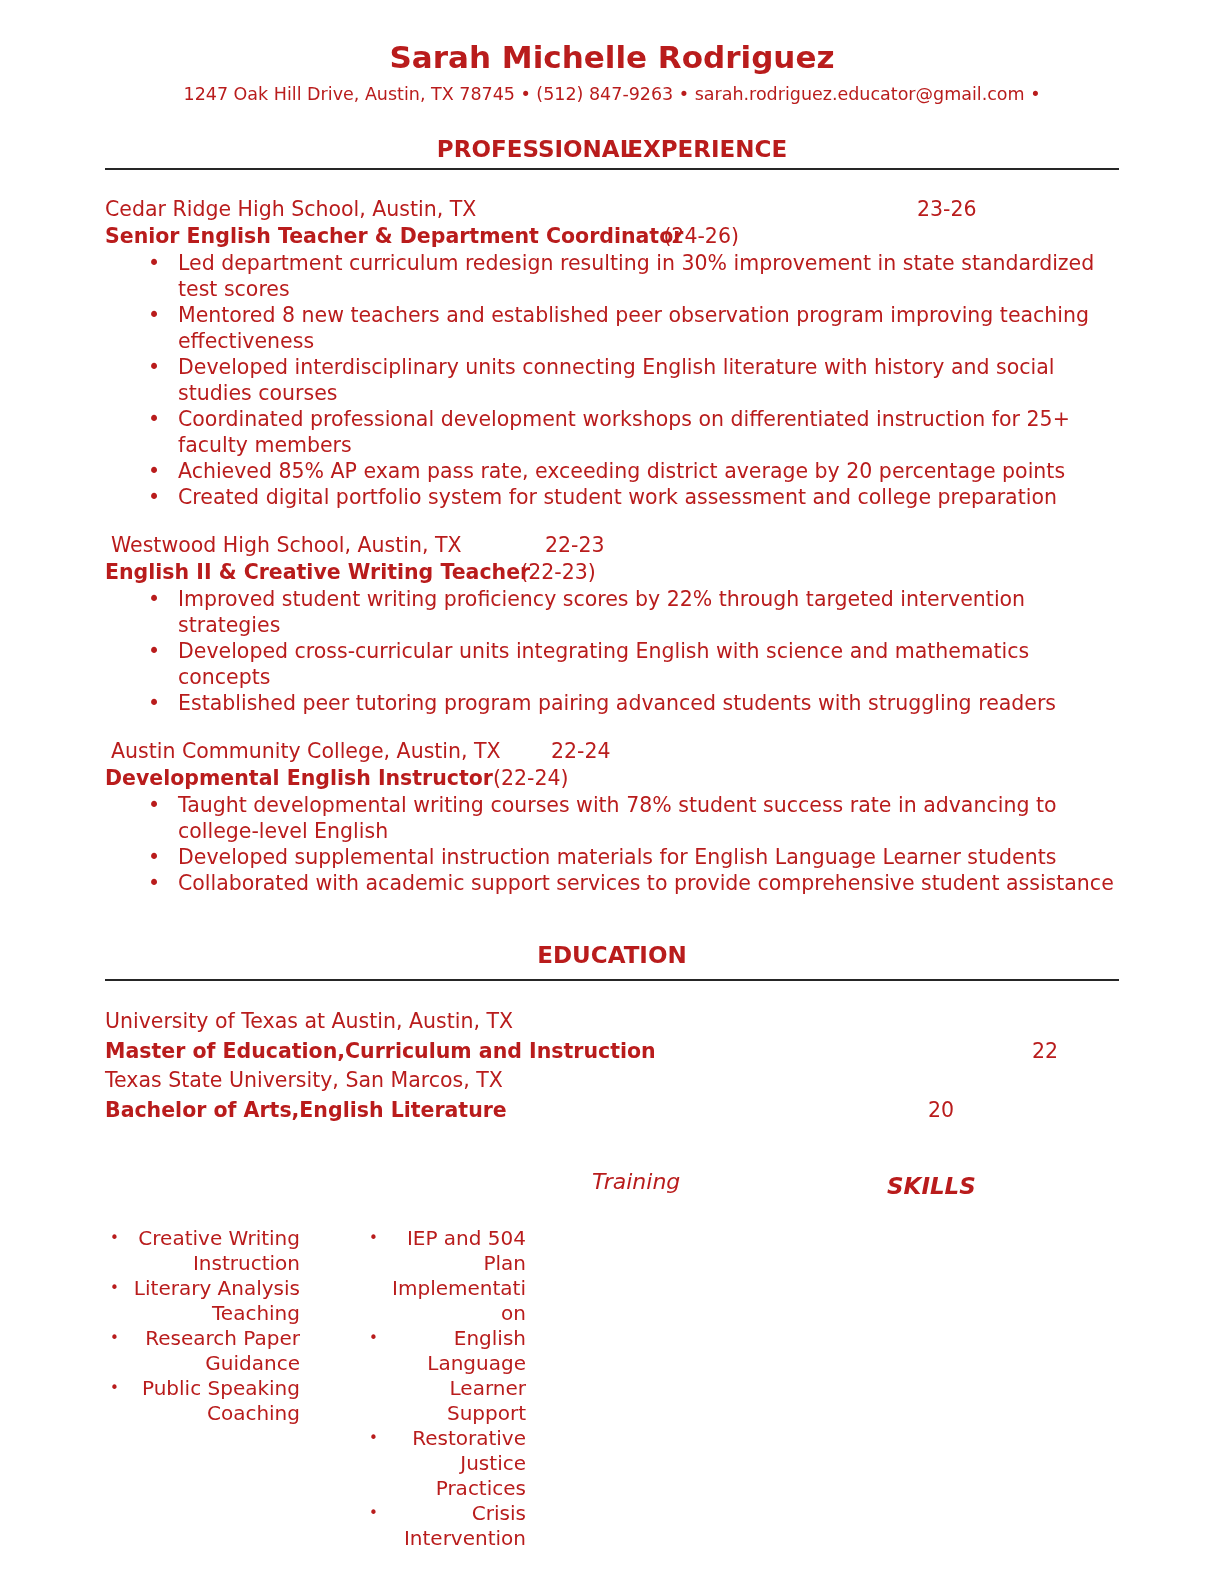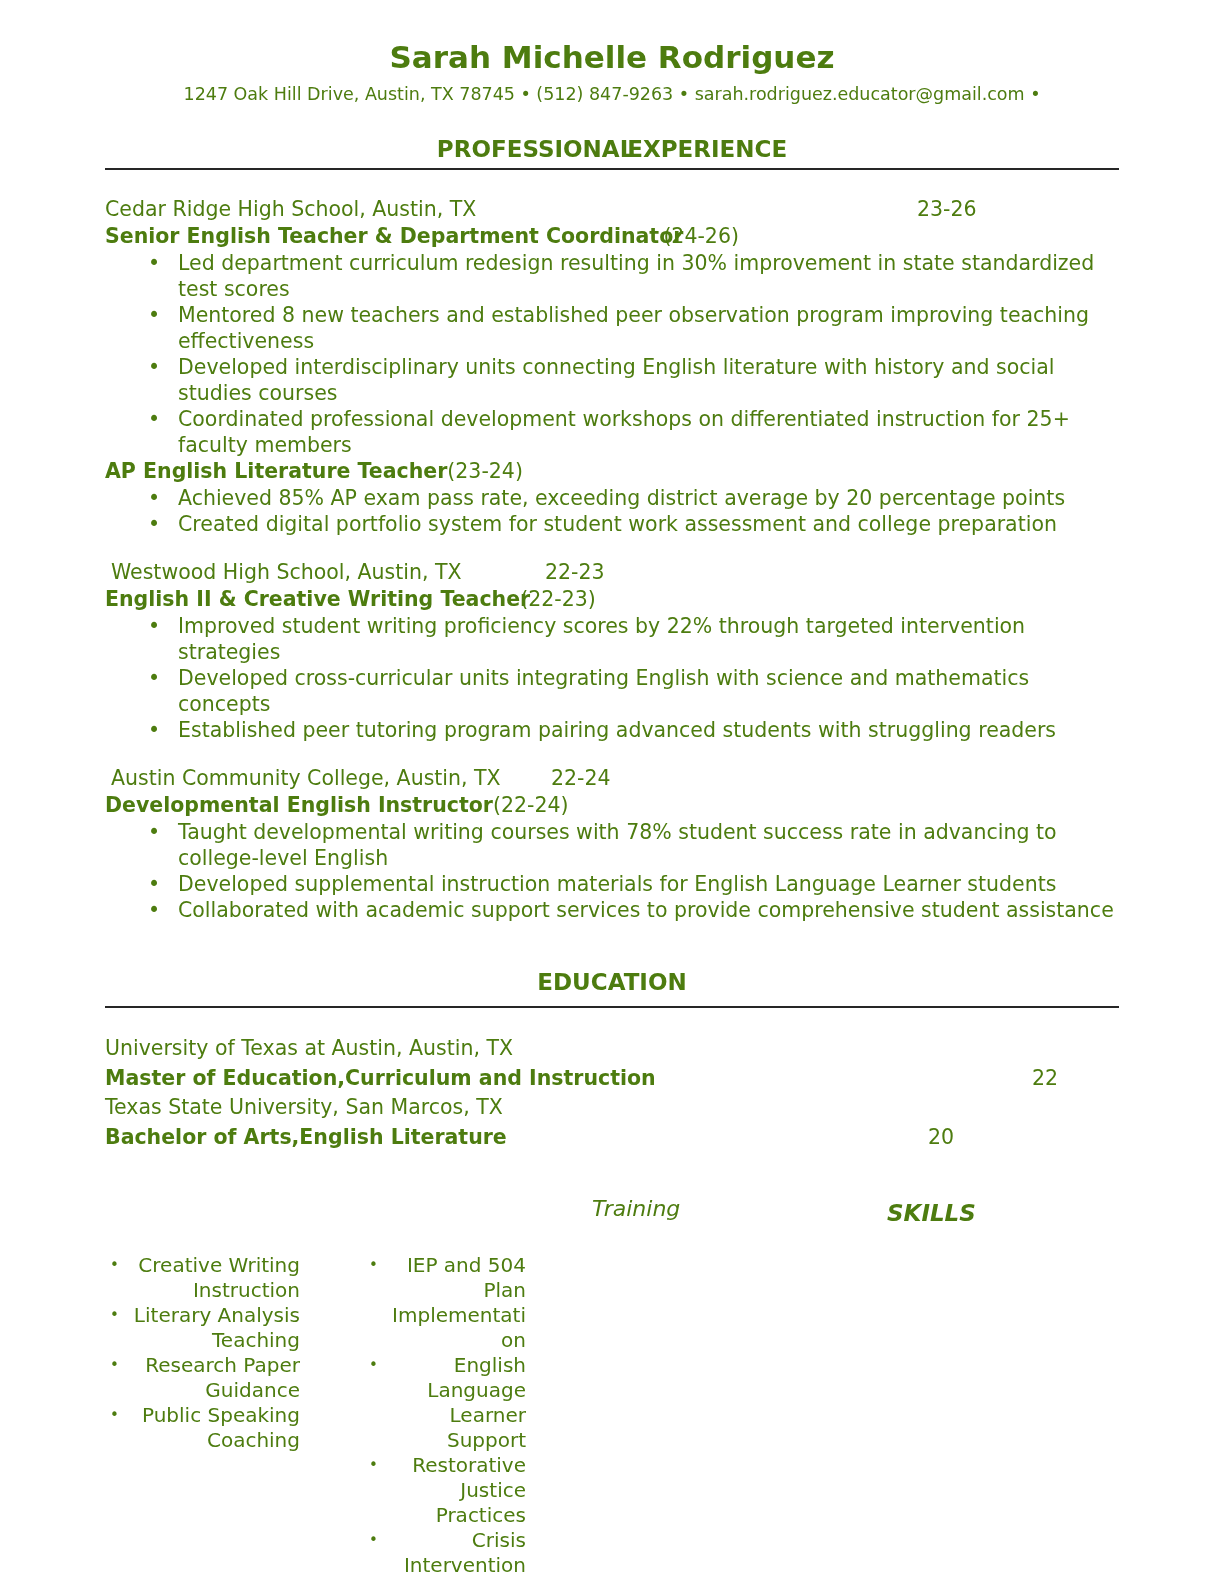--- a/index.html
+++ b/index.html
@@ -2,21 +2,21 @@
 <html><head>
 <meta charset="utf-8">
 <style>
   html,body{margin:0;padding:0;background:#e8e8e8;}
   *{box-sizing:border-box;}
   .page{
     position:relative;
     width:1224px;height:1584px;
     margin:0 auto;
     background:#ffffff;
-    color:#4d7c0f;
+    color:#b91c1c;
     font-family:"DejaVu Sans",sans-serif;
     padding:38px 105px 0 105px;
     overflow:hidden;
   }
   .name{text-align:center;font-weight:bold;font-size:31px;line-height:38px;}
   .contact{text-align:center;font-size:17.5px;line-height:22px;margin-top:7px;}
   .sec-head{text-align:center;font-weight:bold;font-size:23px;line-height:27px;margin-top:31px;}
   .sec-head .part2{margin-left:-7px;margin-top:30px;}
   .sec-head.edu{margin-top:46px;}
   .rule{border-top:2.5px solid #262626;margin-top:5px;}
@@ -71,21 +71,20 @@
   <div id="jobs">
       <div class="job job-0">
         <div class="company-row"><span class="company-name">Cedar Ridge High School, Austin, TX</span><span class="company-date">23-26</span></div>
         <div class="pos-title"><span class="pos-title-text">Senior English Teacher &amp; Department Coordinator</span><span class="pos-date" style="margin-left: -20px;">(24-26)</span></div>
         <ul class="bullets">
           <li>Led department curriculum redesign resulting in 30% improvement in state standardized test scores</li>
           <li>Mentored 8 new teachers and established peer observation program improving teaching effectiveness</li>
           <li>Developed interdisciplinary units connecting English literature with history and social studies courses</li>
           <li>Coordinated professional development workshops on differentiated instruction for 25+ faculty members</li>
         </ul>
-        <div class="pos-title"><span class="pos-title-text">AP English Literature Teacher</span><span class="pos-date">(23-24)</span></div>
         <ul class="bullets">
           <li>Achieved 85% AP exam pass rate, exceeding district average by 20 percentage points</li>
           <li>Created digital portfolio system for student work assessment and college preparation</li>
         </ul>
       </div>
       <div class="job job-1">
         <div class="company-row indent"><span class="company-name">Westwood High School, Austin, TX</span><span class="company-date">22-23</span></div>
         <div class="pos-title"><span class="pos-title-text">English II &amp; Creative Writing Teacher</span><span class="pos-date" style="margin-left: -10px;">(22-23)</span></div>
         <ul class="bullets">
           <li>Improved student writing proficiency scores by 22% through targeted intervention strategies</li>

